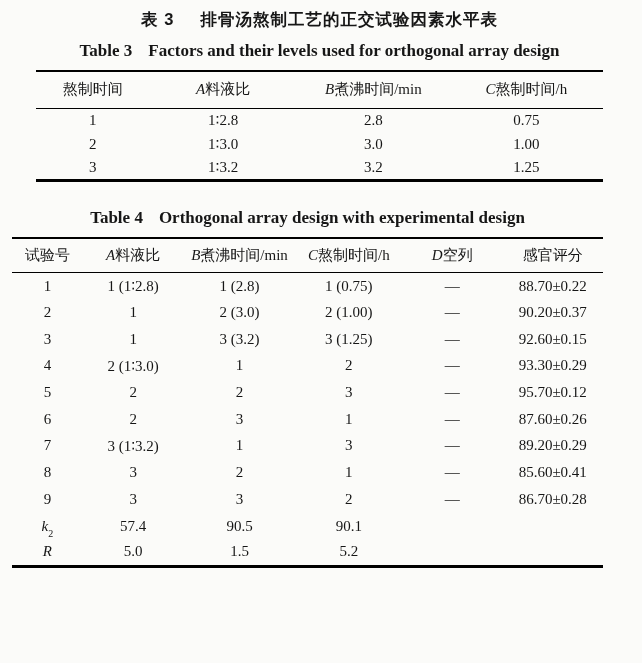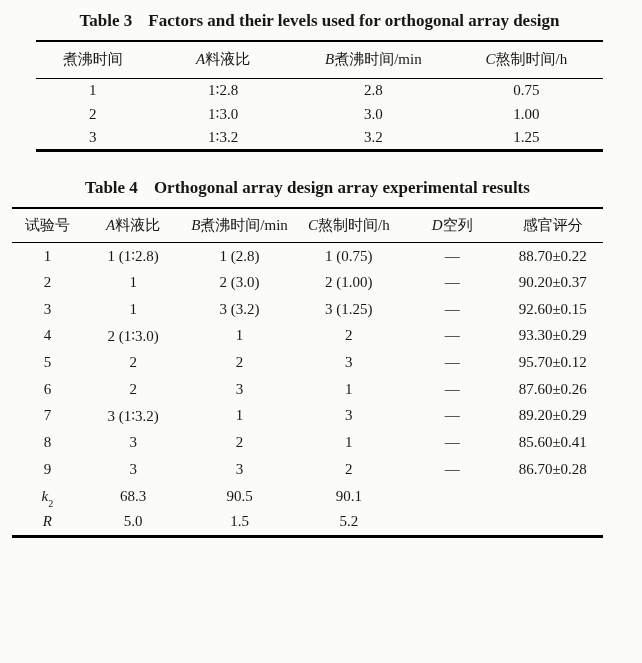--- a/index.html
+++ b/index.html
@@ -53,34 +53,37 @@
   .t4 td { height:26.7px; }
   .it { font-style:italic; }
   sub.stat-sub { font-size:10px; line-height:0; position:relative; bottom:-2px; }
 </style>
 </head>
 <body>
 
 <div>
 
   <section class="tbl-block block3">
+    <div class="cap-zh">
+      <span class="cap-label-zh">表 3</span><span>排骨汤熬制工艺的正交试验因素水平表</span>
+    </div>
     <div class="cap-en">
       <span class="cap-label-en">Table 3</span><span>Factors and their levels used for orthogonal array design</span>
     </div>
 
     <table class="t3">
       <colgroup>
         <col style="width:20%">
           <col style="width:26%">
           <col style="width:27%">
           <col style="width:27%">
       </colgroup>
       <thead>
         <tr>
-          <th><span class="it"></span><span>煮沸时间</span></th>
+          <th><span class="it"></span><span>熬制时间</span></th>
           <th><span class="it">A</span><span>料液比</span></th>
           <th><span class="it">B</span><span>煮沸时间/min</span></th>
           <th><span class="it">C</span><span>熬制时间/h</span></th>
         </tr>
       </thead>
       <tbody>
         <tr>
           <td>1</td>
           <td>1∶2.8</td>
           <td>2.8</td>
@@ -97,21 +100,21 @@
           <td>1∶3.2</td>
           <td>3.2</td>
           <td>1.25</td>
         </tr>
       </tbody>
     </table>
   </section>
 
   <section class="tbl-block block4">
     <div class="cap-en">
-      <span class="cap-label-en">Table 4</span><span>Orthogonal array design array experimental results</span>
+      <span class="cap-label-en">Table 4</span><span>Orthogonal array design with experimental design</span>
     </div>
 
     <table class="t4">
       <colgroup>
         <col style="width:12%">
           <col style="width:17%">
           <col style="width:19%">
           <col style="width:18%">
           <col style="width:17%">
           <col style="width:17%">
@@ -194,21 +197,21 @@
         <tr>
           <td>9</td>
           <td>3</td>
           <td>3</td>
           <td>2</td>
           <td>—</td>
           <td>86.70±0.28</td>
         </tr>
         <tr>
           <td><span class="it">k</span><sub class="stat-sub">2</sub></td>
-          <td>68.3</td>
+          <td>57.4</td>
           <td>90.5</td>
           <td>90.1</td>
           <td></td>
           <td></td>
         </tr>
         <tr>
           <td><span class="it">R</span><sub class="stat-sub"></sub></td>
           <td>5.0</td>
           <td>1.5</td>
           <td>5.2</td>

